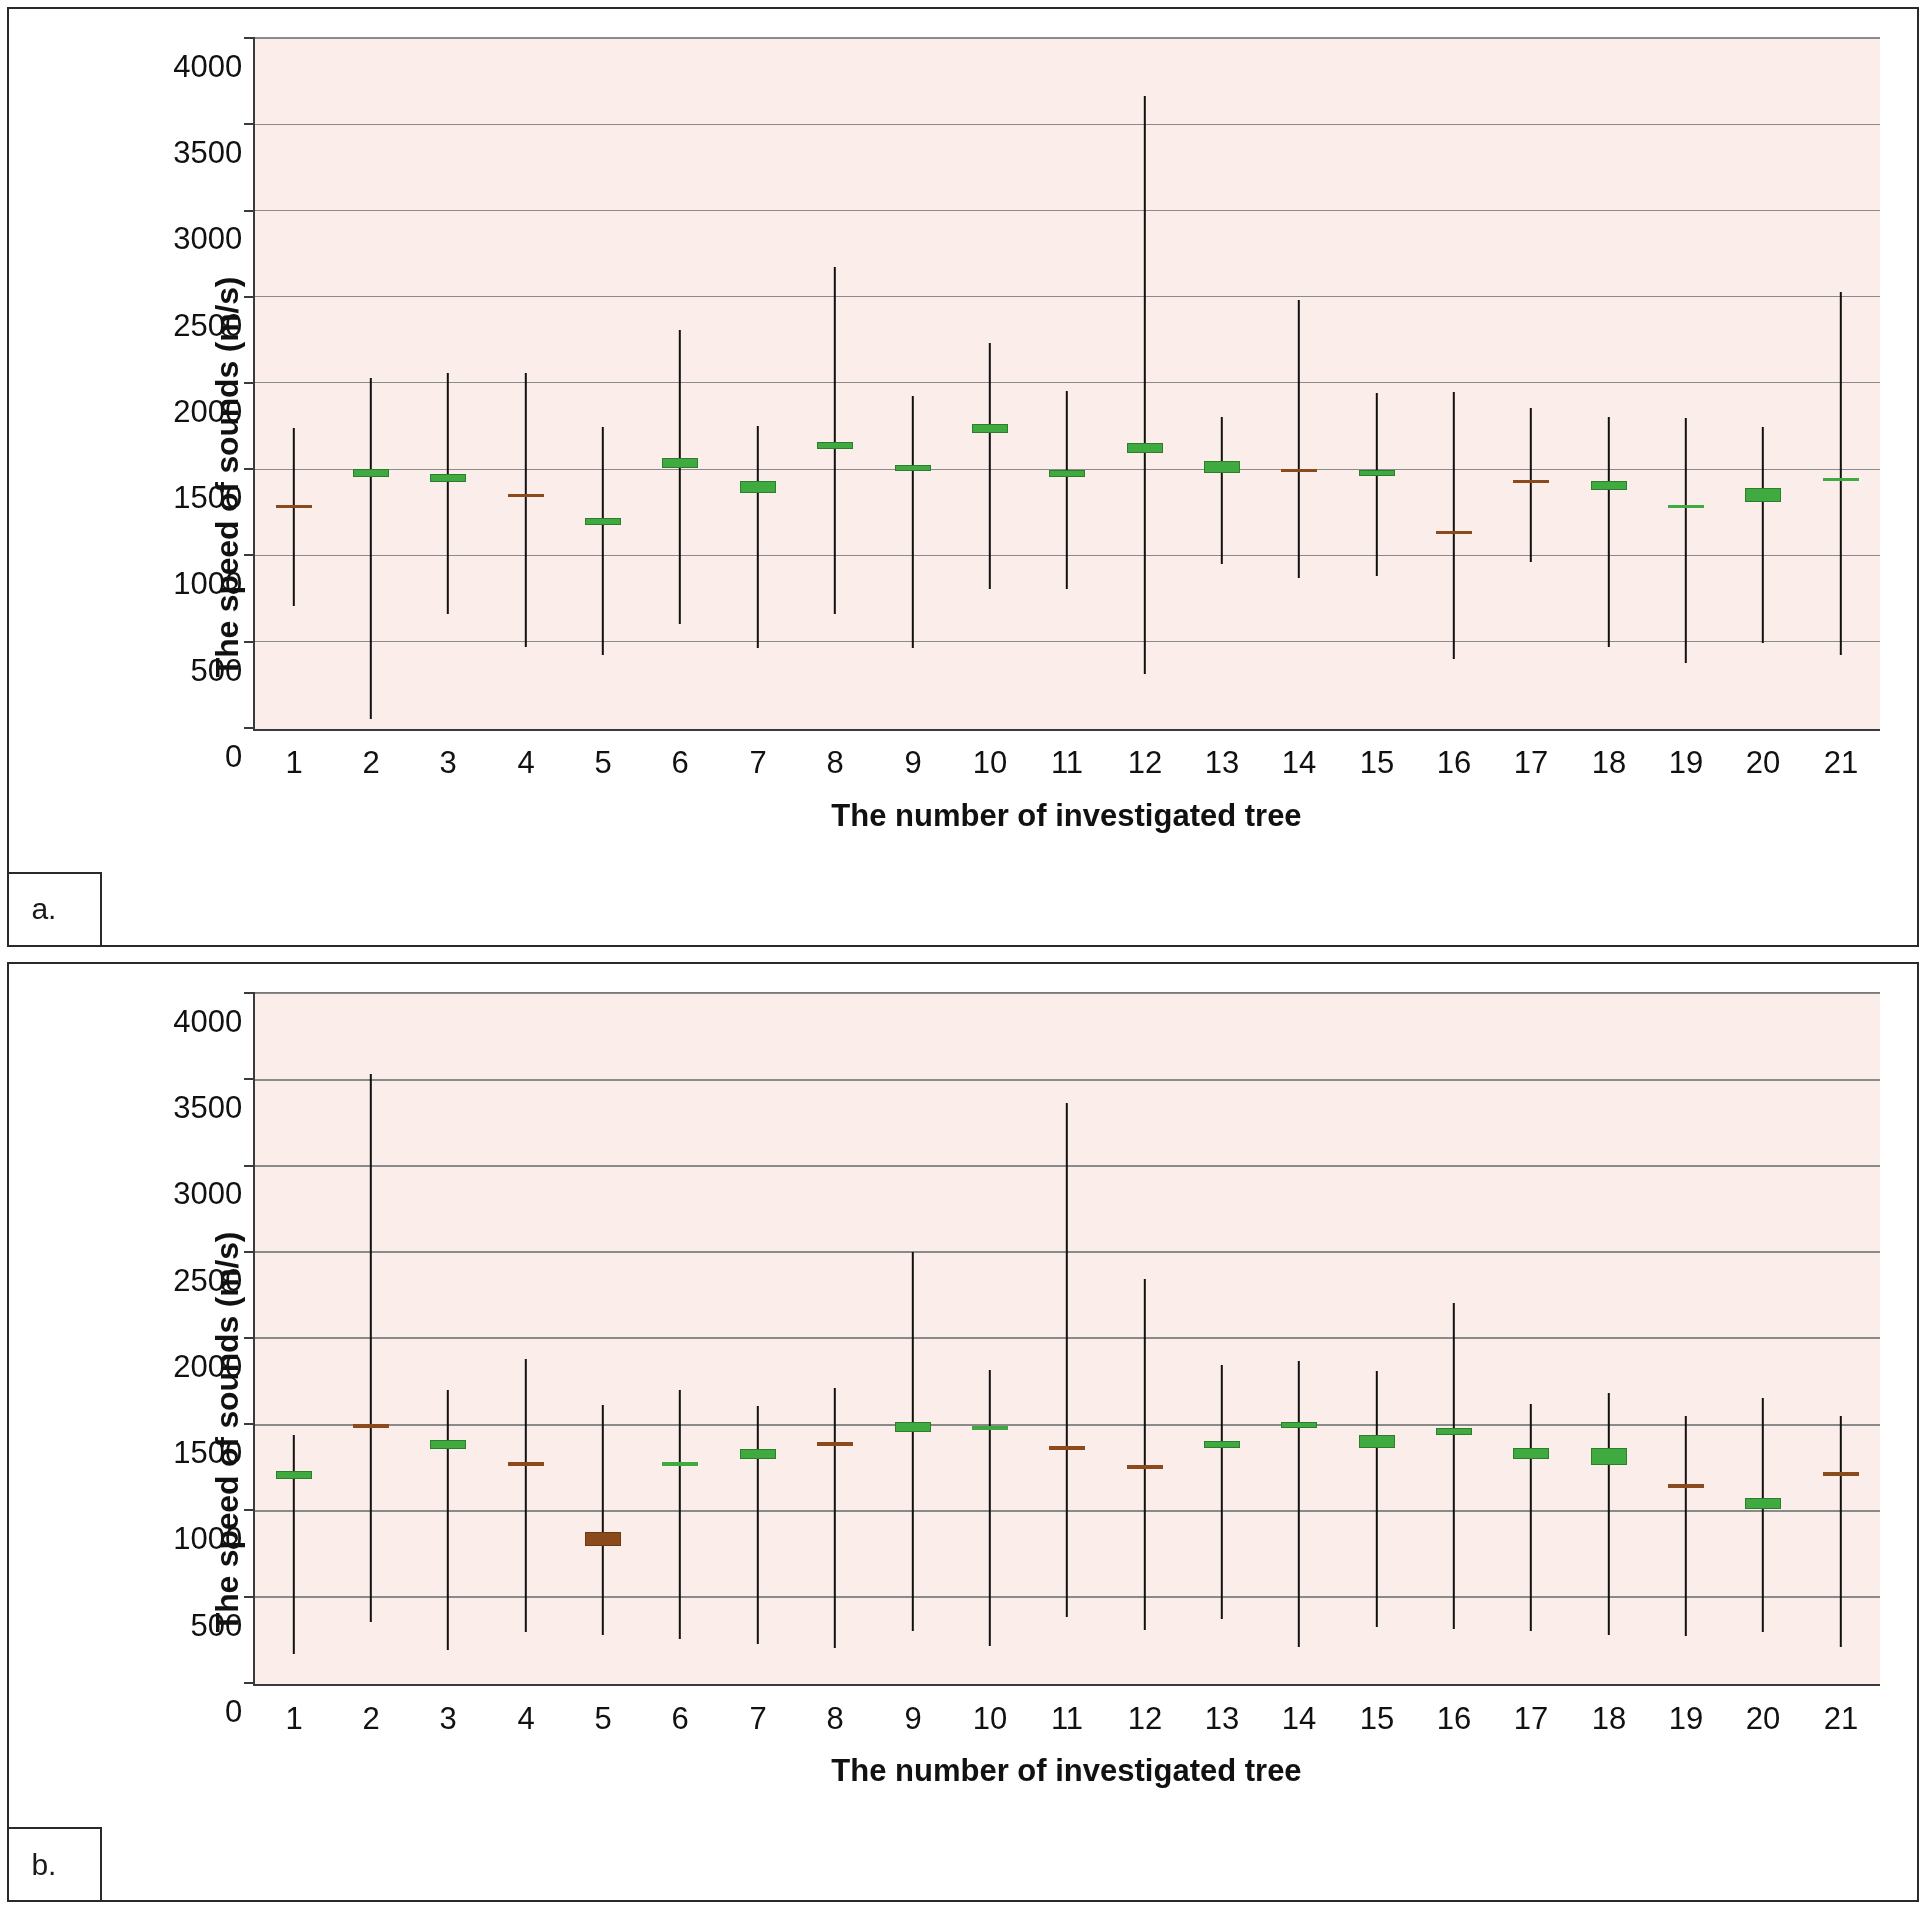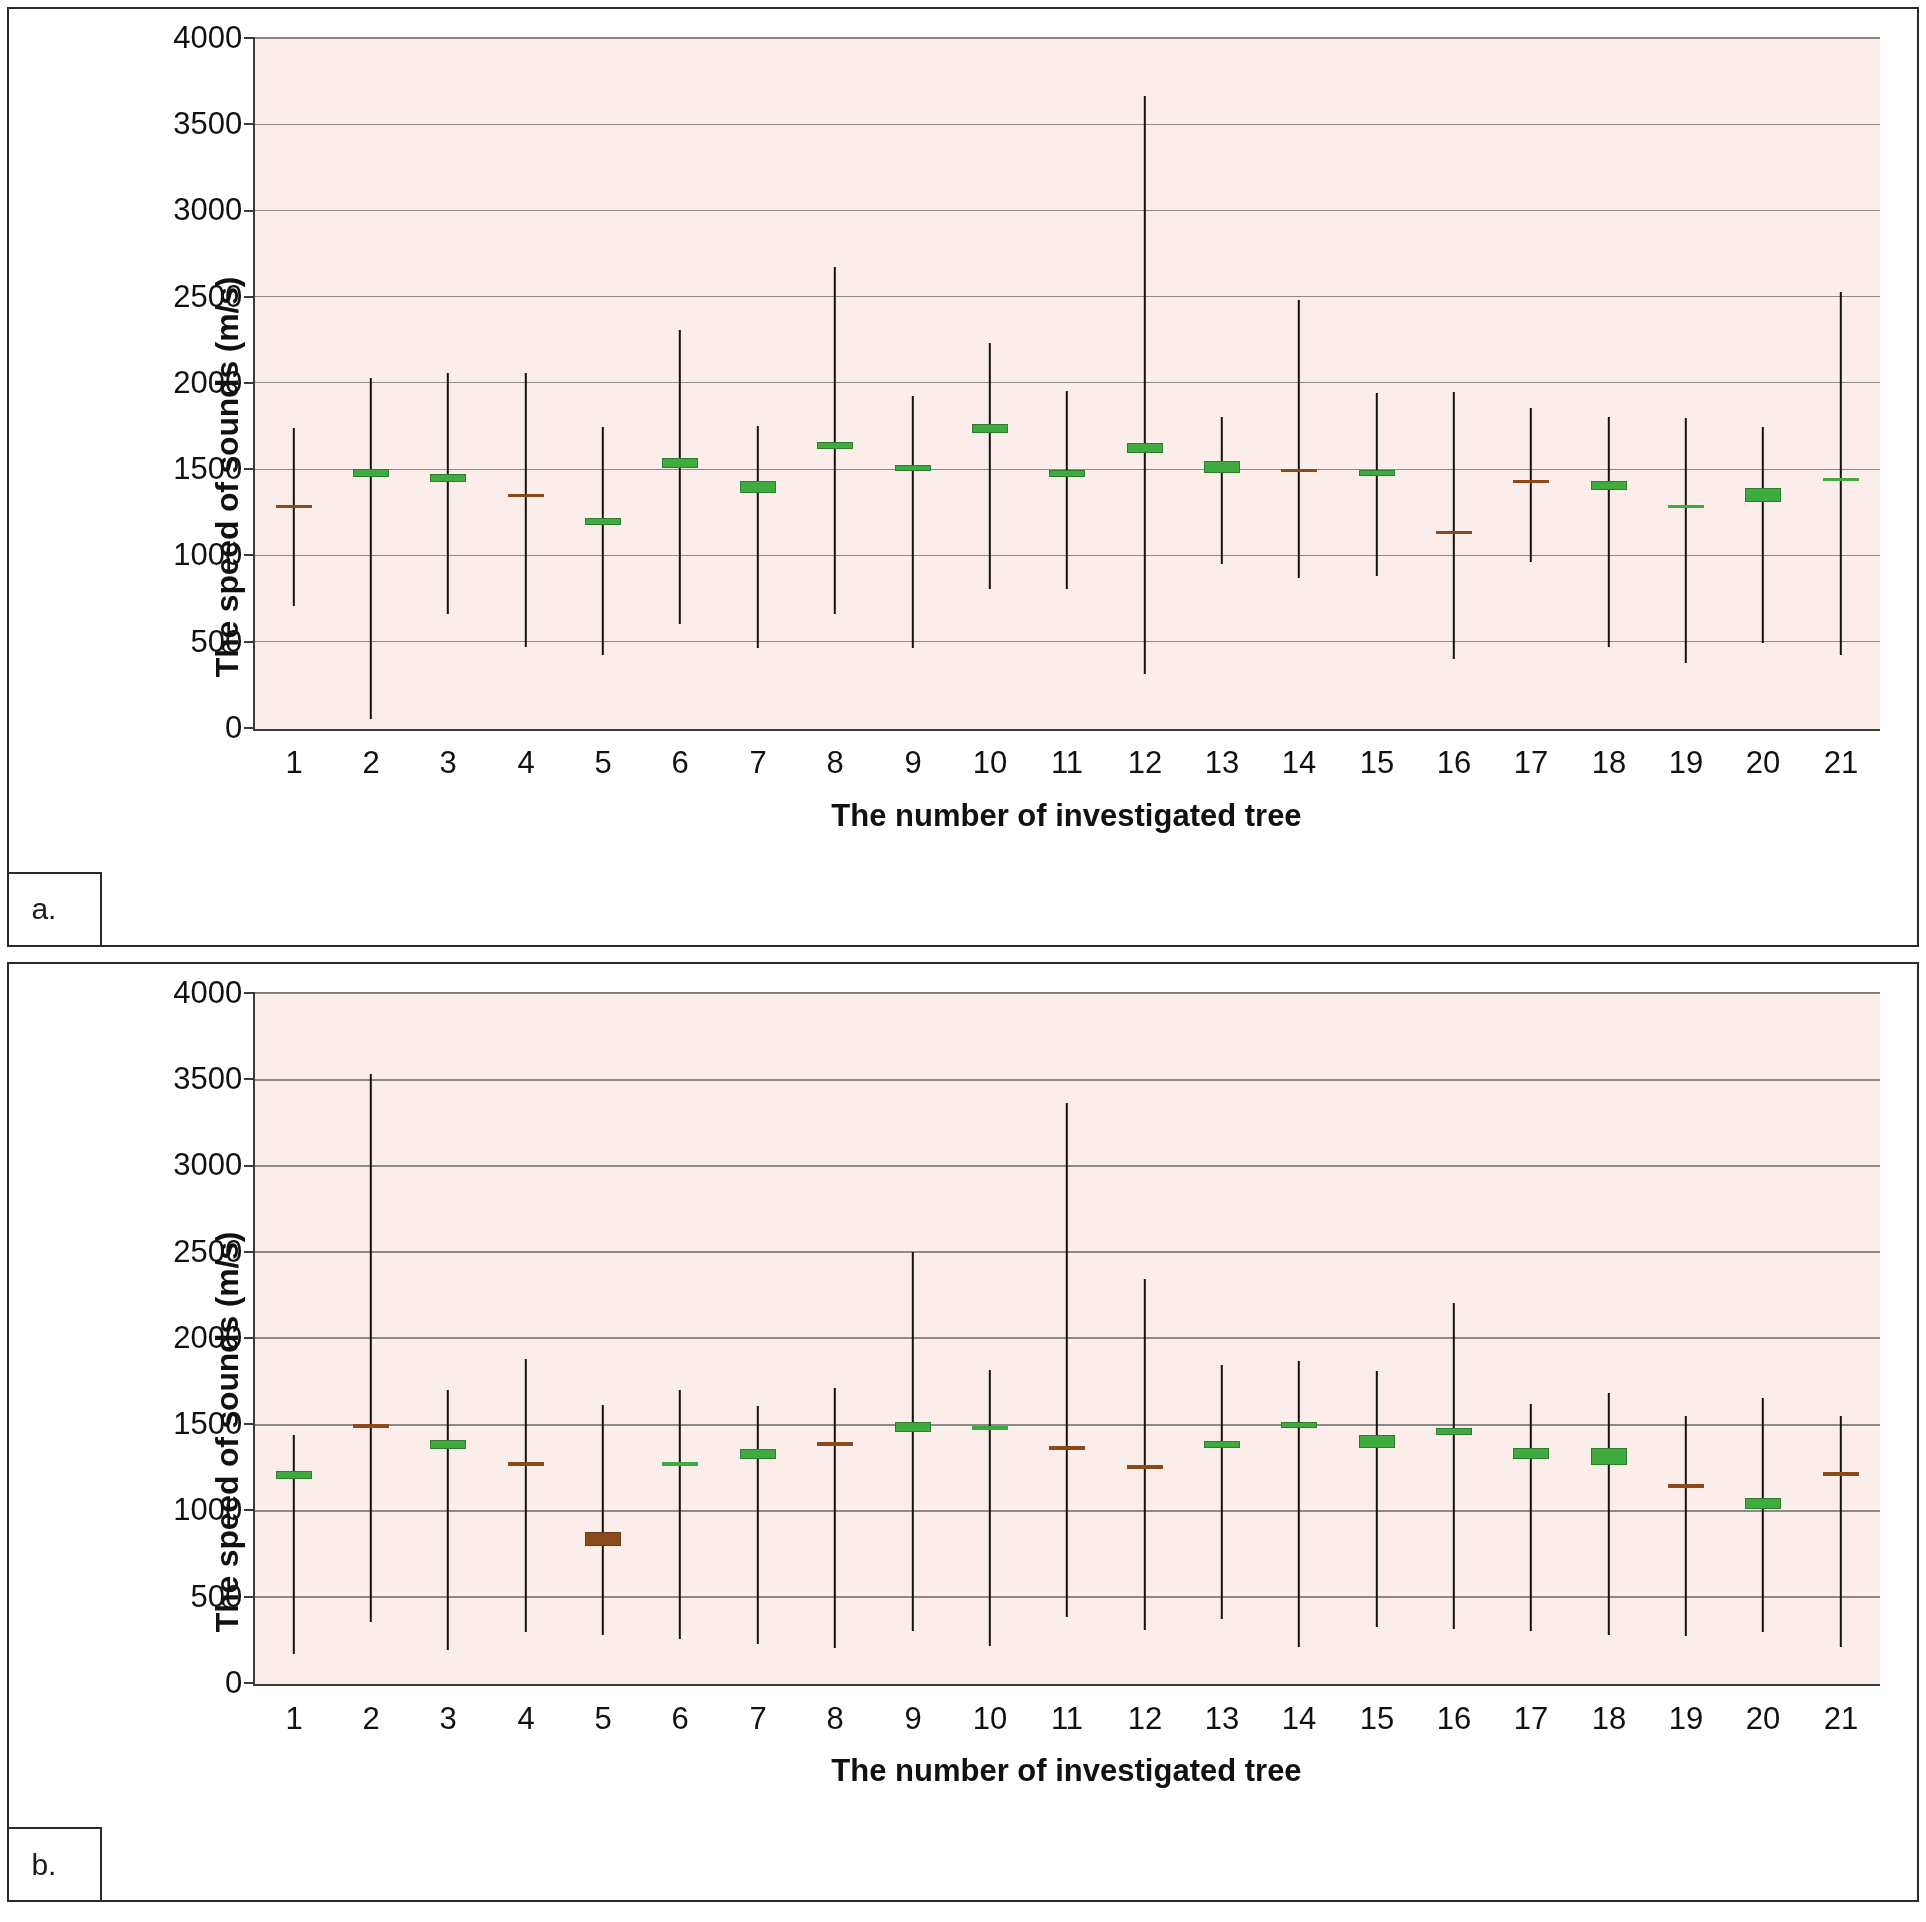--- a/index.html
+++ b/index.html
@@ -77,20 +77,21 @@
     background: #8a8a8a;
   }
   .ytick {
     position: absolute;
     right: 100%;
     transform: translateY(-50%);
     margin-right: 12.7px;
     font-size: 31px;
     color: #111;
     white-space: nowrap;
+    margin-top: 29px;
   }
   .ytickmark {
     position: absolute;
     width: 10.7px; height: 1.9px;
     background: #3a3a3a;
     right: 100%;
   }
   .xtick {
     position: absolute;
     top: 100%;

